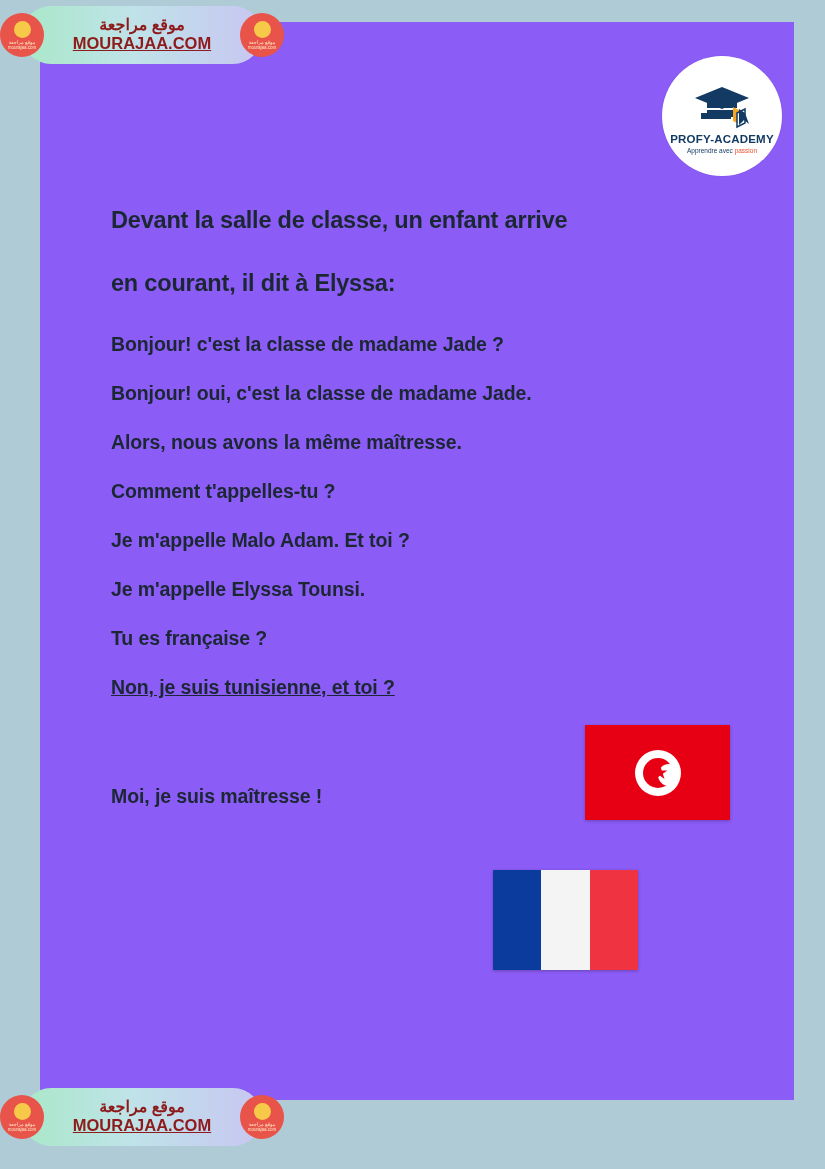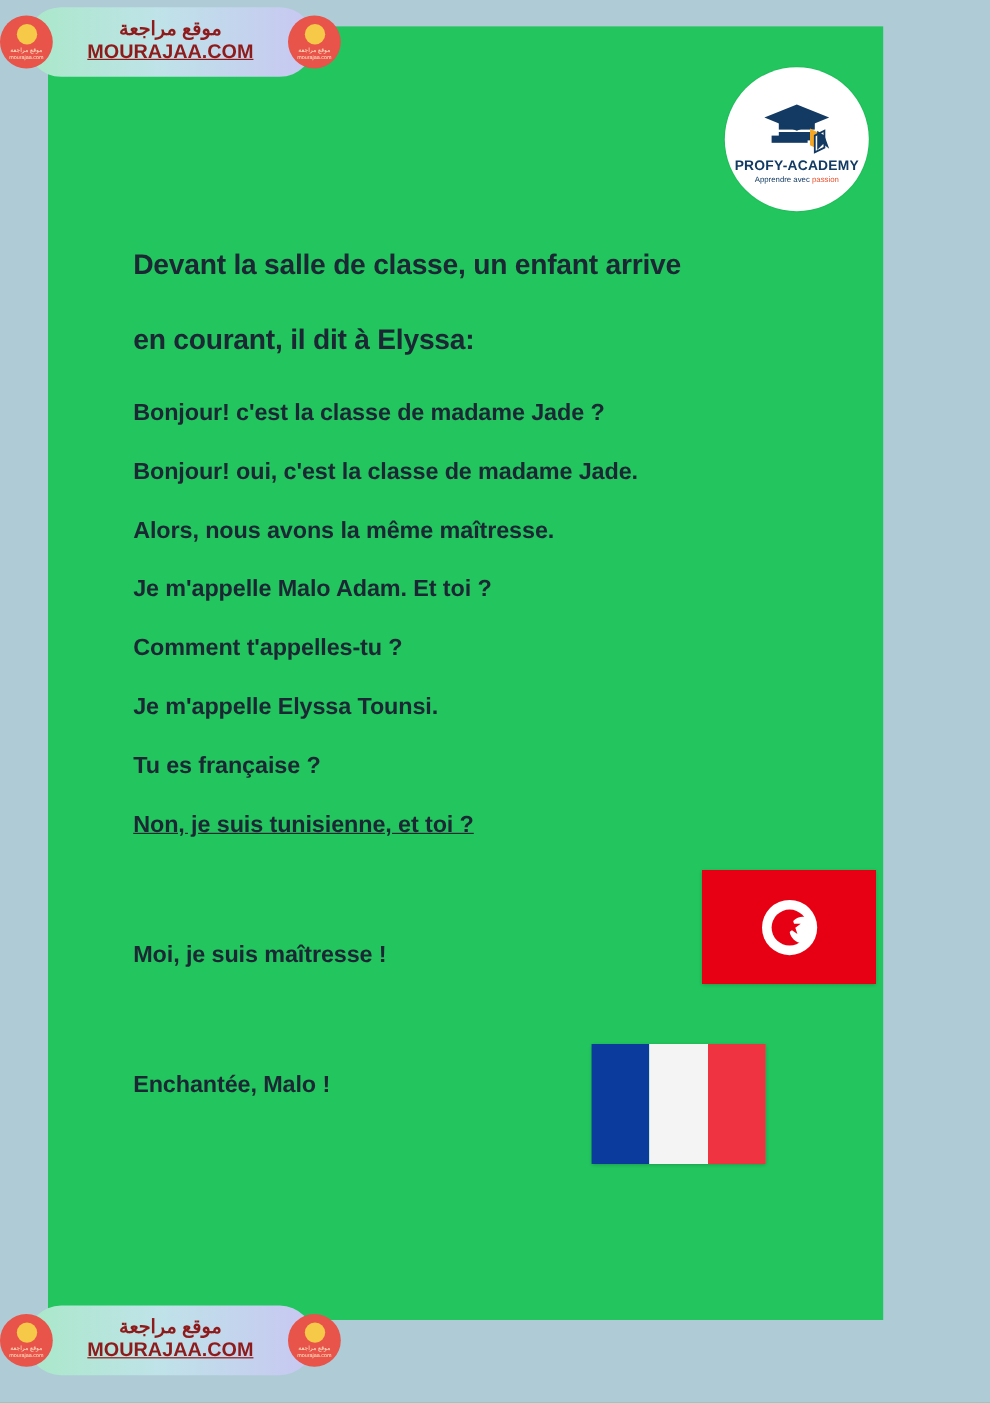--- a/index.html
+++ b/index.html
@@ -11,23 +11,23 @@
     height: 1169px;
     background: #aecbd6;
     font-family: "Liberation Sans", sans-serif;
     position: relative;
     overflow: hidden;
   }
   .page {
     position: absolute;
     left: 40px;
     top: 22px;
-    width: 696px;
+    width: 754px;
     height: 1078px;
-    background: #22c55e;
+    background: #8b5cf6;
   }
   .content {
     position: absolute;
     left: 43px;
     top: 185px;
     width: 660px;
     margin-left: 28px;
   }
   .title-line {
     font-size: 23.5px;
@@ -239,27 +239,26 @@
     <div class="logo-tag"><span>Apprendre avec </span><span class="accent">passion</span></div>
   </div>
 
   <div class="content">
     <div class="title-line">Devant la salle de classe, un enfant arrive</div>
     <div class="title-line">en courant, il dit à Elyssa:</div>
 
     <div class="line">Bonjour! c'est la classe de madame Jade ?</div>
     <div class="line">Bonjour! oui, c'est la classe de madame Jade.</div>
     <div class="line">Alors, nous avons la même maîtresse.</div>
+    <div class="line">Comment t'appelles-tu ?</div>
     <div class="line">Je m'appelle Malo Adam. Et toi ?</div>
-    <div class="line">Comment t'appelles-tu ?</div>
     <div class="line">Je m'appelle Elyssa Tounsi.</div>
     <div class="line">Tu es française ?</div>
     <div class="line gap-after">Non, je suis tunisienne, et toi ?</div>
     <div class="line gap-after2">Moi, je suis maîtresse !</div>
-    <div class="line">Enchantée, Malo !</div>
   </div>
 
   <div class="flag flag-tn">
     <div class="tn-disc">
       <div class="tn-crescent">
         <div class="tn-crescent-inner"></div>
       </div>
       <div class="tn-star">★</div>
     </div>
   </div>

